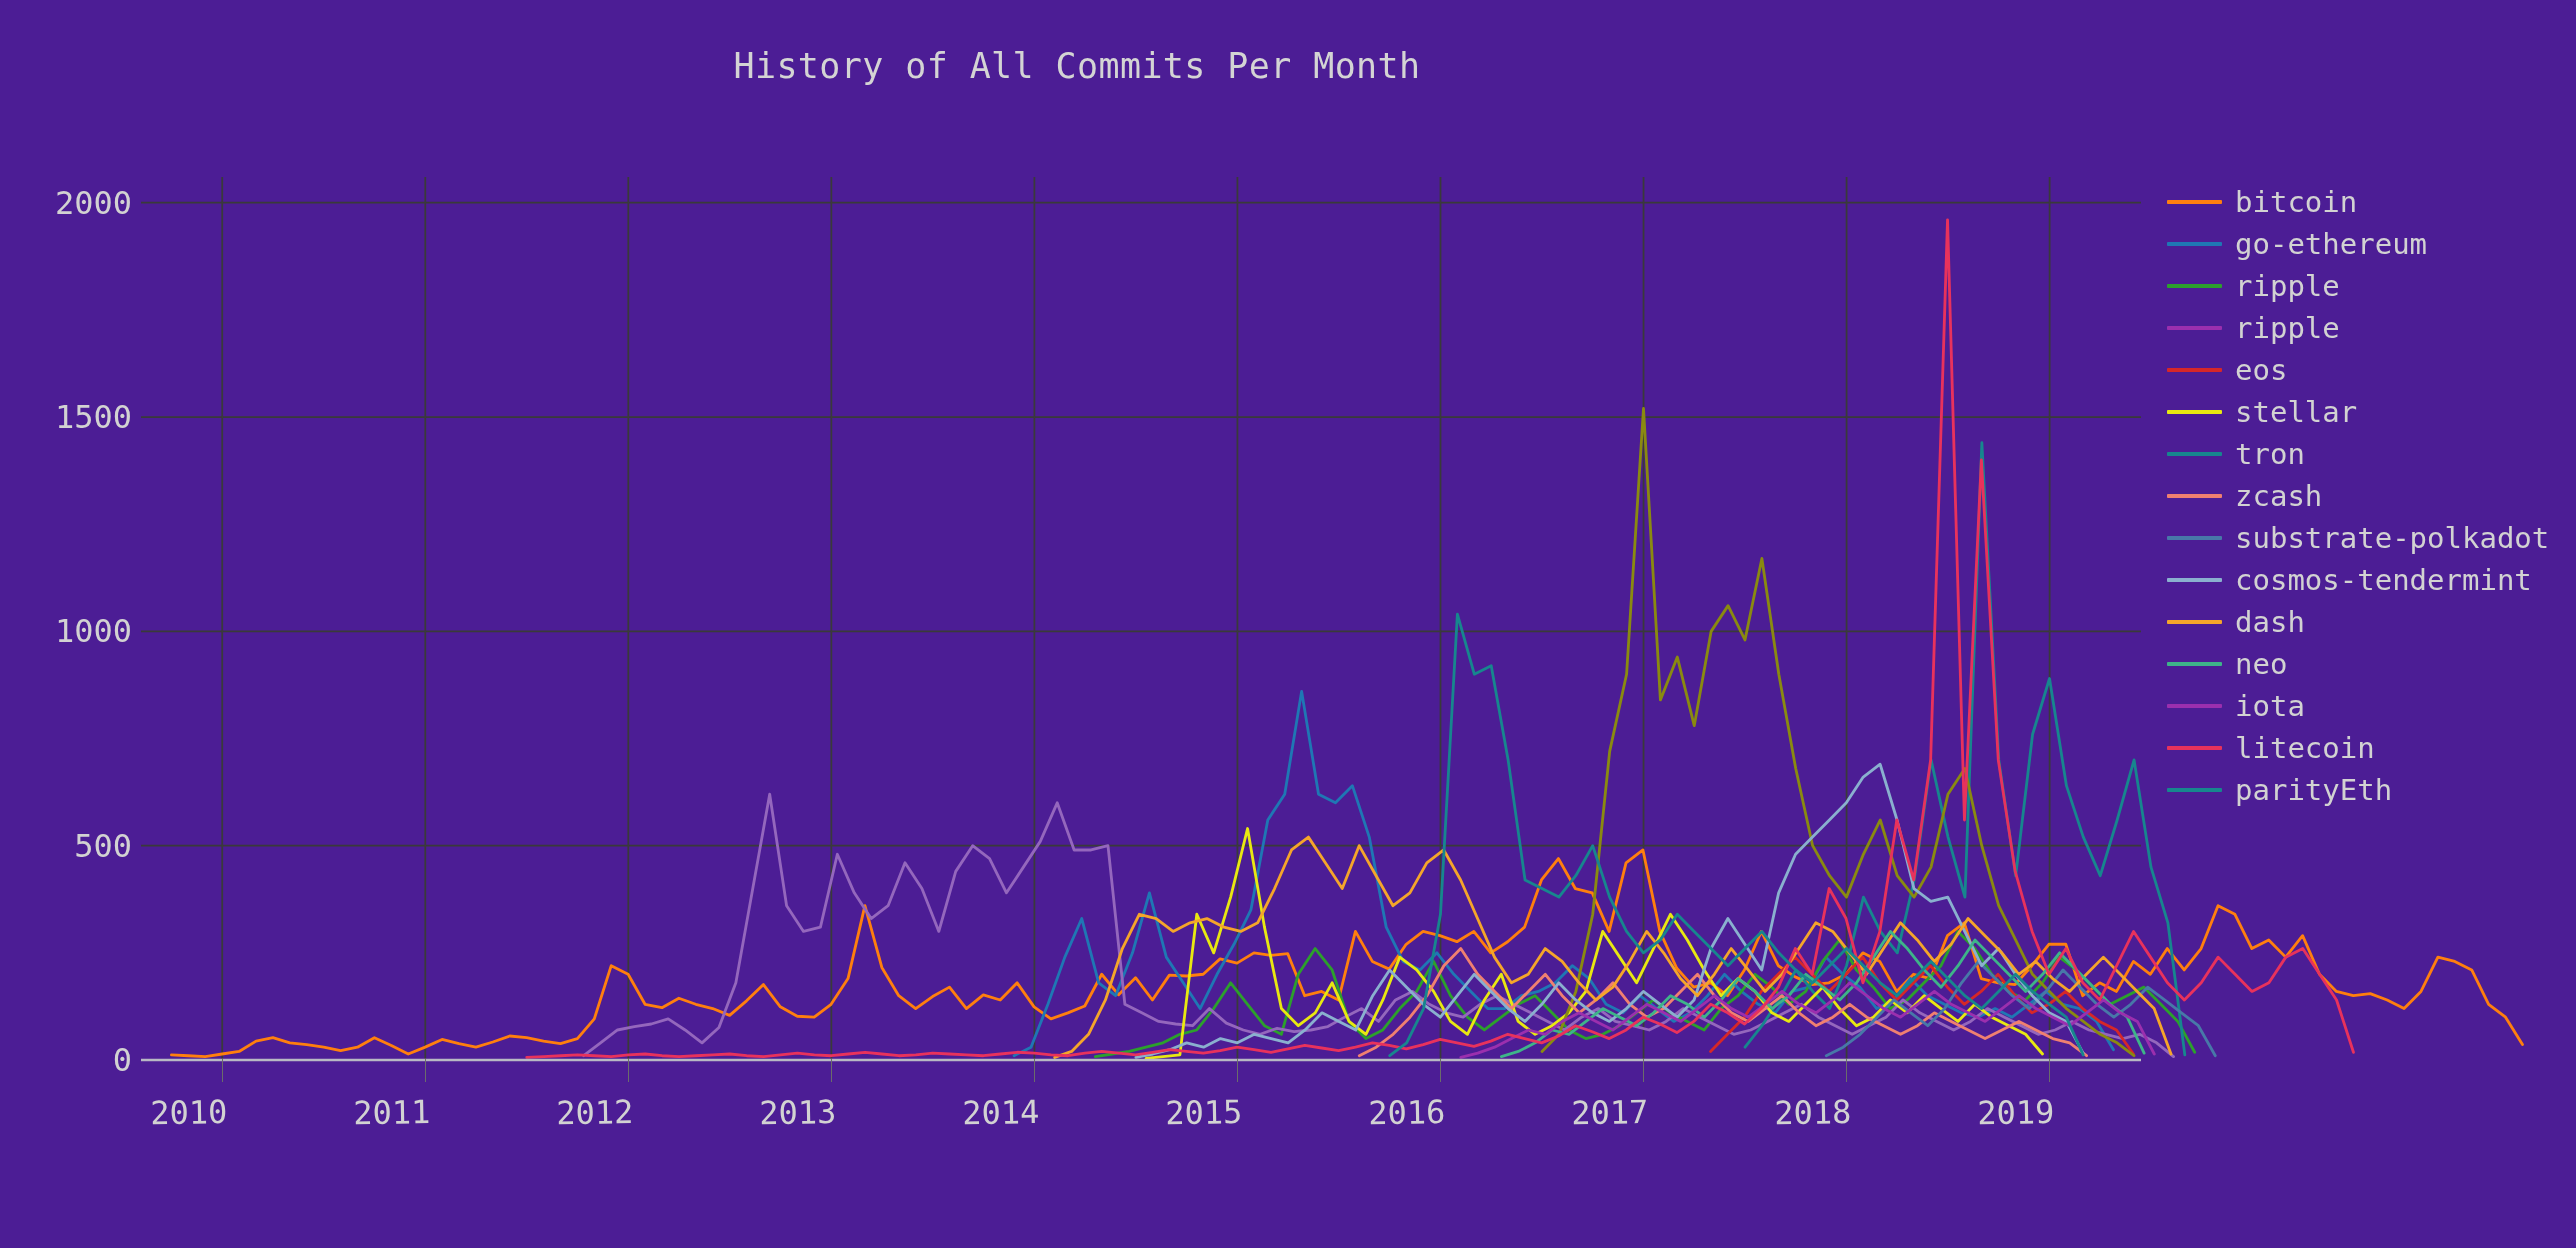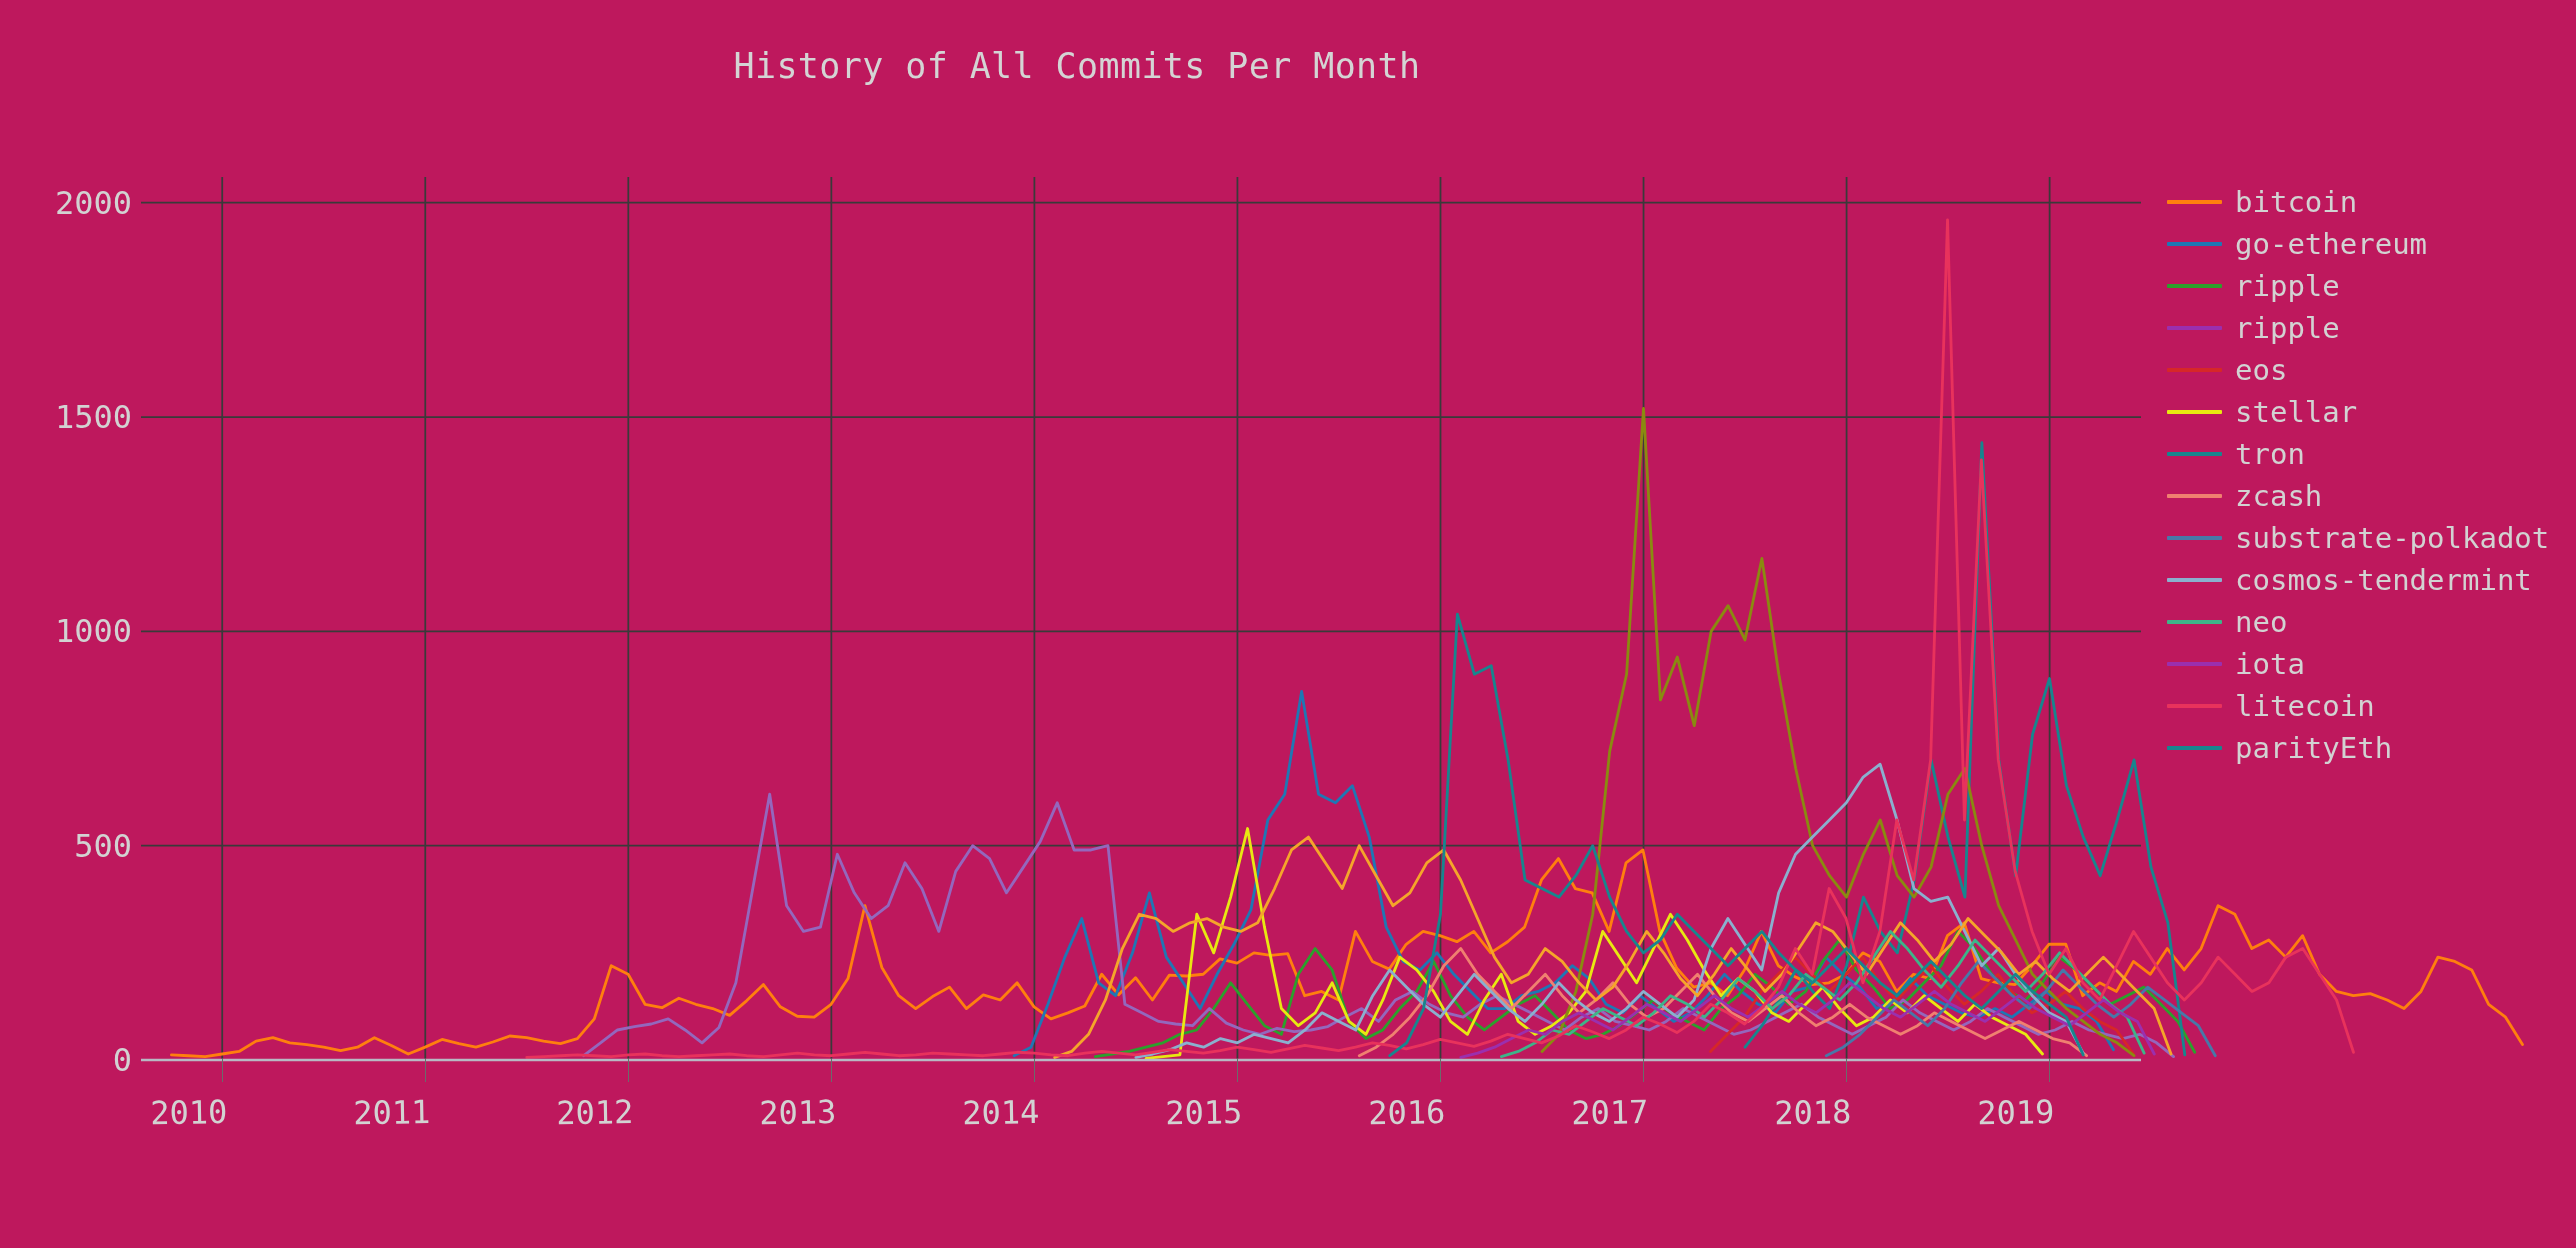--- a/index.html
+++ b/index.html
@@ -11,21 +11,21 @@
     width: 2576px;
     height: 1248px;
     overflow: hidden;
     font-family: "DejaVu Sans Mono", "Liberation Mono", monospace;
     color: #cfcfcf;
   }
   #figure {
     position: relative;
     width: 2576px;
     height: 1248px;
-    background: #be185d;
+    background: #4c1d95;
   }
   #chart-title {
     position: absolute;
     top: 46px;
     left: 0;
     width: 2154px;
     text-align: center;
     font-size: 35px;
     letter-spacing: 0.4px;
     color: #d4d4d4;
@@ -230,20 +230,24 @@
       </div>
       <div class="legend-row">
         <span class="legend-swatch" style="background: rgb(72, 120, 168);"></span>
         <span class="legend-label">substrate-polkadot</span>
       </div>
       <div class="legend-row">
         <span class="legend-swatch" style="background: rgb(138, 176, 207);"></span>
         <span class="legend-label">cosmos-tendermint</span>
       </div>
       <div class="legend-row">
+        <span class="legend-swatch" style="background: rgb(245, 165, 42);"></span>
+        <span class="legend-label">dash</span>
+      </div>
+      <div class="legend-row">
         <span class="legend-swatch" style="background: rgb(62, 180, 137);"></span>
         <span class="legend-label">neo</span>
       </div>
       <div class="legend-row">
         <span class="legend-swatch" style="background: rgb(155, 47, 174);"></span>
         <span class="legend-label">iota</span>
       </div>
       <div class="legend-row">
         <span class="legend-swatch" style="background: rgb(232, 50, 92);"></span>
         <span class="legend-label">litecoin</span>

